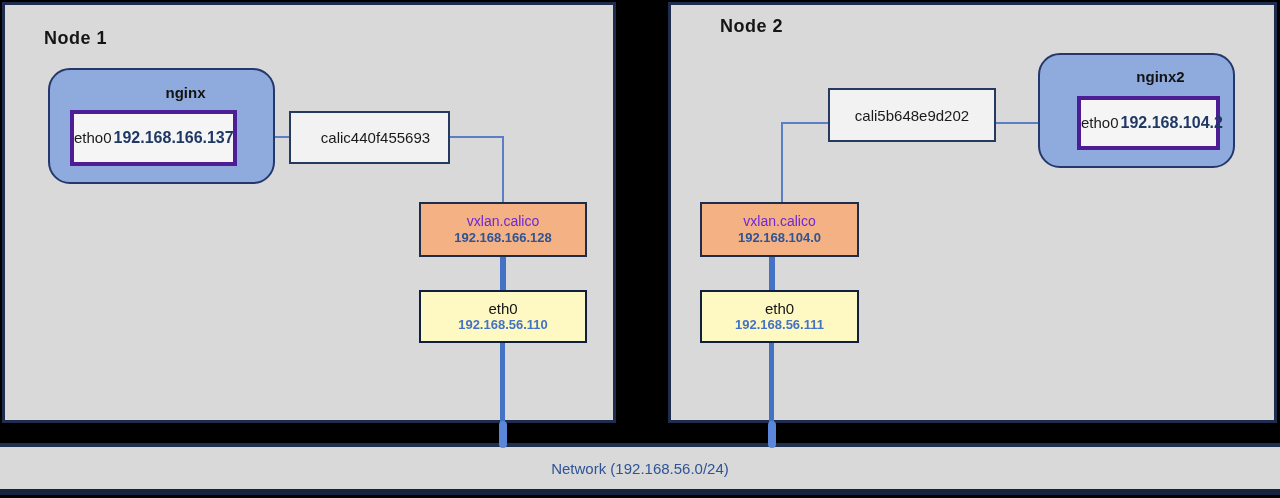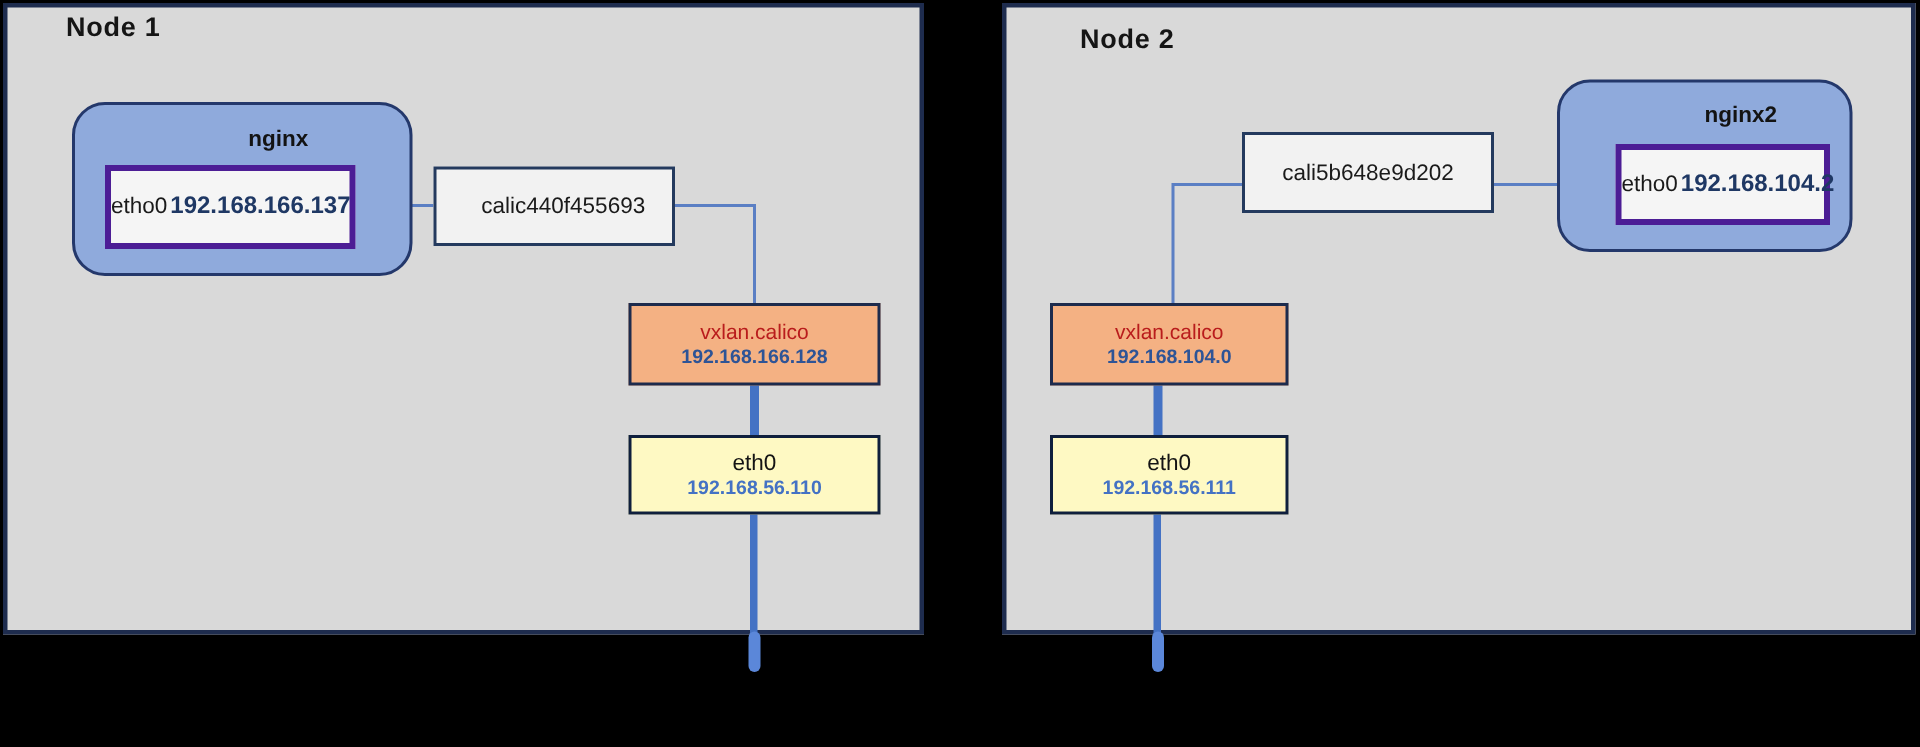--- a/index.html
+++ b/index.html
@@ -16,21 +16,21 @@
           display:flex;align-items:center;gap:2px;}
   .if-name{font-size:15px;color:#1a1a1a;line-height:1.1;}
   .if-ip{font-size:16px;font-weight:bold;color:#1f3864;line-height:1.1;}
 
   .veth-box{position:absolute;background:#f2f2f2;border:2px solid #243a5e;z-index:2;
             display:flex;align-items:center;justify-content:center;}
   .veth-label{font-size:15px;color:#1a1a1a;}
 
   .vxlan-box{position:absolute;background:#f4b183;border:2px solid #1d2b4d;z-index:2;
              display:flex;flex-direction:column;align-items:center;justify-content:center;gap:1px;}
-  .vxlan-name{font-size:14px;color:#b91c1c;line-height:1.15;}
+  .vxlan-name{font-size:14px;color:#6d28d9;line-height:1.15;}
   .vxlan-ip{font-size:13px;font-weight:bold;color:#2e5496;line-height:1.15;}
 
   .eth-box{position:absolute;background:#fef9c3;border:2px solid #0f1f3d;z-index:2;
            display:flex;flex-direction:column;align-items:center;justify-content:center;gap:1px;}
   .eth-name{font-size:15px;color:#141414;line-height:1.15;}
   .eth-ip{font-size:13px;font-weight:bold;color:#4472c4;line-height:1.15;}
 
   .thin-line{position:absolute;background:#5b7fc4;z-index:1;}
   .thick-line{position:absolute;background:#4472c4;z-index:2;}
   .drop-line{position:absolute;background:#5b87d9;border-radius:4px;z-index:4;}
@@ -39,21 +39,21 @@
            border-top:4px solid #1f3050;border-bottom:6px solid #16233f;z-index:3;
            display:flex;align-items:center;justify-content:center;}
   .net-label{font-size:15px;color:#2e5496;}
 </style>
 </head>
 <body>
 
 <div class="canvas">
 
   <div class="panel" style="left:2px;width:614px;"></div>
-  <div class="panel-title" style="left:44px;top:8px;">Node 1</div>
+  <div class="panel-title" style="left:44px;top:28px;">Node 1</div>
 
   <div class="thin-line" style="left:237px;top:136px;width:52px;height:2px;"></div>
   <div class="thin-line" style="left:450px;top:136px;width:54px;height:2px;"></div>
   <div class="thin-line" style="left:502px;top:136px;width:2px;height:68px;"></div>
   <div class="thick-line" style="left:500px;top:255px;width:6px;height:37px;"></div>
   <div class="thick-line" style="left:500px;top:341px;width:5px;height:82px;"></div>
   <div class="drop-line" style="left:499px;top:421px;width:8px;height:27px;"></div>
 
   <div class="pod-box" style="left:48px;top:68px;width:227px;height:116px;">
     <div class="pod-label" style="top:14px;">nginx</div>
@@ -102,14 +102,17 @@
   <div class="vxlan-box" style="left:700px;top:202px;width:159px;height:55px;">
     <div class="vxlan-name">vxlan.calico</div>
     <div class="vxlan-ip">192.168.104.0</div>
   </div>
 
   <div class="eth-box" style="left:700px;top:290px;width:159px;height:53px;">
     <div class="eth-name">eth0</div>
     <div class="eth-ip">192.168.56.111</div>
   </div>
 
+  <div class="net-bar">
+    <div class="net-label">Network (192.168.56.0/24)</div>
+  </div>
 
 </div>
 
 </body></html>

